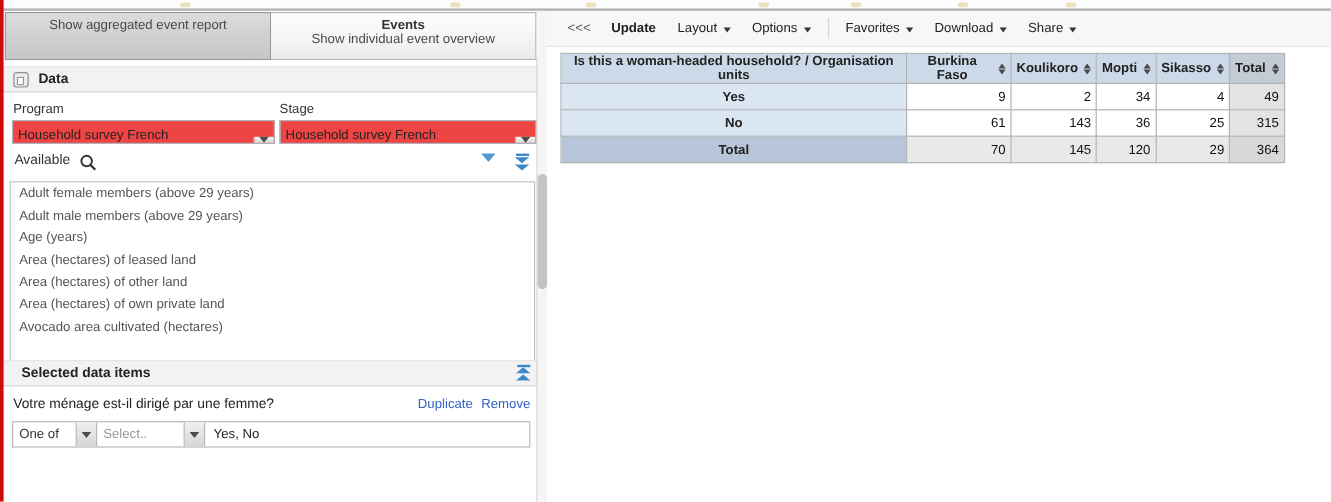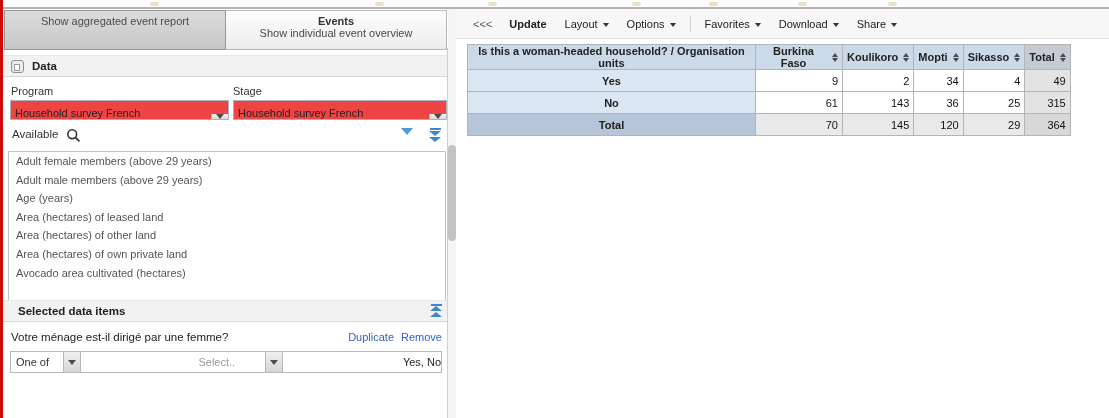--- a/index.html
+++ b/index.html
@@ -64,21 +64,21 @@
 
   #avail-list { position:absolute; left:5px; top:142px; width:438px; height:150px;
                 background:#fff; border:1px solid #c2c2c2; overflow:hidden; }
   .li { padding:3px 0 3px 7px; color:#555; line-height:12.6px; white-space:nowrap; }
 
   #filter-lbl-row { position:absolute; left:8px; top:322px; width:431px; display:flex; }
   #filter-lbl-row .q { color:#222; font-size:11.5px; flex:1; }
   #filter-lbl-row a { color:#3162c5; text-decoration:none; margin-left:7px; }
 
   #filter-row { position:absolute; left:7px; top:342px; width:432px; height:22px;
-                border:1px solid #b9b9b9; background:#fff; display:flex; align-items:stretch;justify-content:space-between; }
+                border:1px solid #b9b9b9; background:#fff; display:flex; align-items:stretch; }
   .f-combo { display:flex; align-items:stretch; border-right:1px solid #b9b9b9; }
   .f-combo .val { padding:4px 4px 0 5px; }
   .f-combo .trig { width:17px; border-left:1px solid #b9b9b9;
                    background:linear-gradient(#f0f0f0,#d6d6d6);
                    display:flex; align-items:center; justify-content:center; }
   #filter-free-text { padding:4px 0 0 7px; color:#222; }
 
   .search-svg { margin-left:8px; }
 
   

